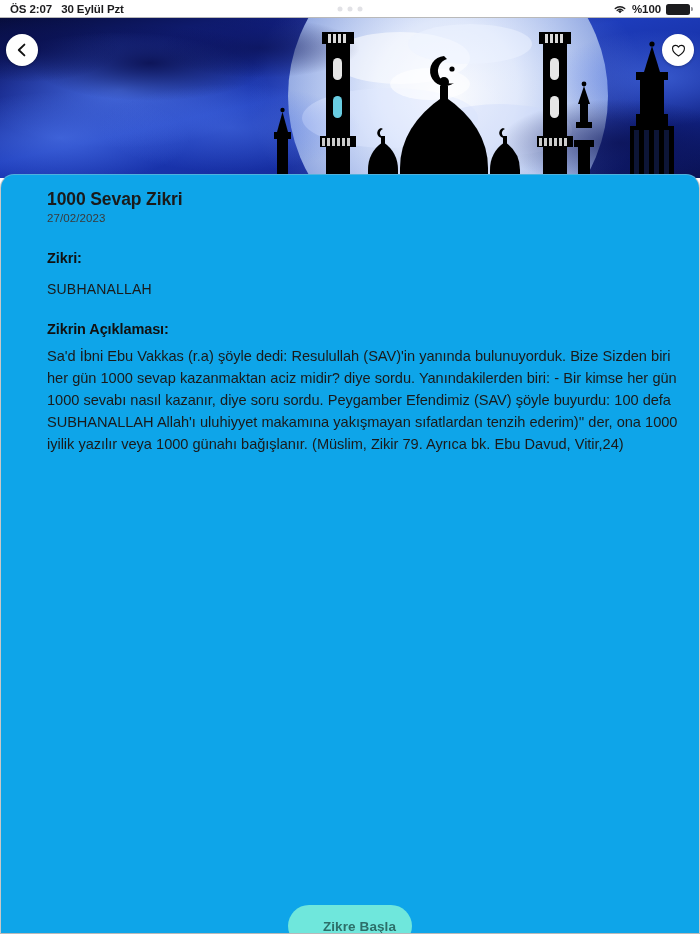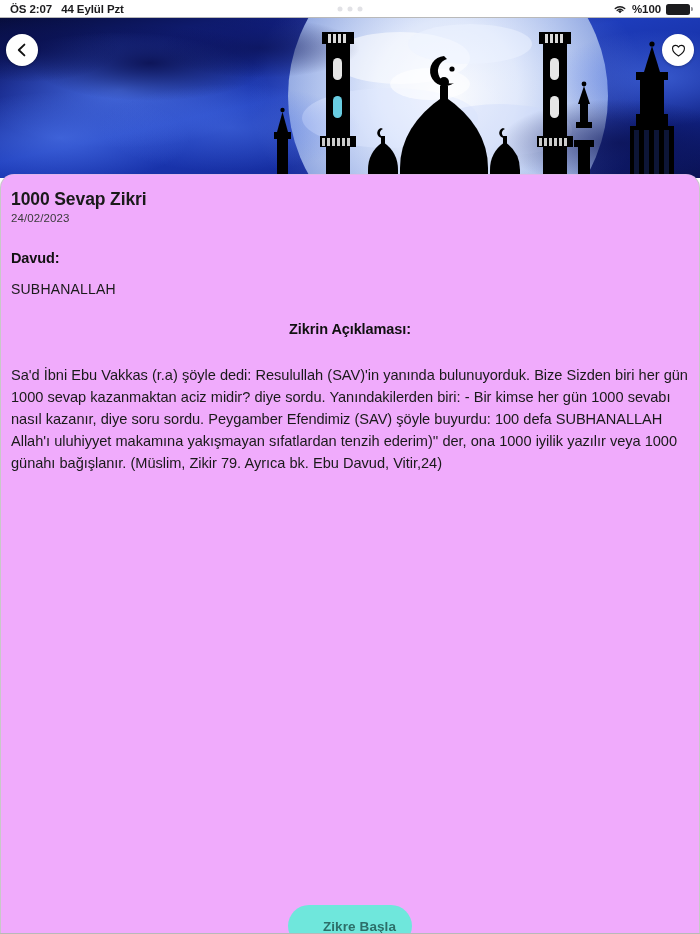--- a/index.html
+++ b/index.html
@@ -109,27 +109,28 @@
   .back-btn { top: 34px; left: 6px; }
   .fav-btn  { top: 34px; right: 6px; }
   .circle-btn svg { display: block; }
 
   
   .card {
     position: absolute;
     top: 174px; left: 0;
     width: 700px;
     height: 760px;
-    background: #f0abfc;
+    background: #0ea5e9;
     border-radius: 14px 14px 0 0;
     border-left: 1px solid #c8c8c8;
     border-right: 1px solid #c8c8c8;
     border-top: 1px solid rgba(200,200,200,0.35);
     z-index: 30;
     overflow: hidden;
+    padding-left: 36px;
   }
 
   .card-inner { padding: 14px 10px 0 10px; }
 
   .doc-title {
     font-size: 17.5px;
     font-weight: 700;
     color: #1a1a1a;
     letter-spacing: -0.1px;
     line-height: 1.15;
@@ -150,24 +151,24 @@
   }
   .section-value {
     font-size: 14px;
     font-weight: 400;
     color: #1a1a1a;
     letter-spacing: 0.2px;
   }
 
   .sp-zikir-label { margin-top: 26px; }
   .sp-zikir-value { margin-top: 15px; }
-  .sp-desc-label  { margin-top: 24px; text-align: center; }
+  .sp-desc-label  { margin-top: 24px; }
 
   .body-text {
-    margin-top: 27px;
+    margin-top: 8px;
     font-size: 14.6px;
     line-height: 22px;
     color: #1a1a1a;
     text-align: left;
     letter-spacing: -0.05px;
     word-spacing: 0.2px;
   }
 
   
   .cta {
@@ -206,21 +207,21 @@
   }
 </style>
 </head>
 <body>
 
 <div id="app">
 
   <div class="status-bar">
     <div class="status-left">
       <span>ÖS 2:07</span>
-      <span>44 Eylül Pzt</span>
+      <span>30 Eylül Pzt</span>
     </div>
 
     <div class="status-dots">
       <i></i>
         <i></i>
         <i></i>
     </div>
 
     <div class="status-right">
       <span class="wifi-icon">
@@ -385,23 +386,23 @@
         <path d="M10 16.4 C10 16.4 3 12.3 3 7.7 C3 5.5 4.7 4 6.6 4 C8 4 9.3 4.8 10 6 C10.7 4.8 12 4 13.4 4 C15.3 4 17 5.5 17 7.7 C17 12.3 10 16.4 10 16.4 Z" stroke="#111111" stroke-width="1.3" fill="none" stroke-linejoin="round"></path>
       </svg>
     </span>
   </div>
 
   <div class="card">
     <div class="card-inner">
 
       <div class="doc-title">1000 Sevap Zikri</div>
 
-      <div class="doc-date">24/02/2023</div>
-
-      <div class="section-label sp-zikir-label">Davud:</div>
+      <div class="doc-date">27/02/2023</div>
+
+      <div class="section-label sp-zikir-label">Zikri:</div>
 
       <div class="section-value sp-zikir-value">SUBHANALLAH</div>
 
       <div class="section-label sp-desc-label">Zikrin Açıklaması:</div>
 
       <div class="body-text">Sa'd İbni Ebu Vakkas (r.a) şöyle dedi: Resulullah (SAV)'in yanında bulunuyorduk. Bize Sizden biri her gün 1000 sevap kazanmaktan aciz midir?  diye sordu. Yanındakilerden biri: - Bir kimse her gün 1000 sevabı nasıl kazanır, diye soru sordu. Peygamber Efendimiz (SAV) şöyle buyurdu: 100 defa SUBHANALLAH Allah'ı uluhiyyet makamına yakışmayan sıfatlardan tenzih ederim)'' der, ona 1000 iyilik yazılır veya 1000 günahı bağışlanır. (Müslim, Zikir 79. Ayrıca bk. Ebu Davud, Vitir,24)</div>
 
     </div>
   </div>
 

